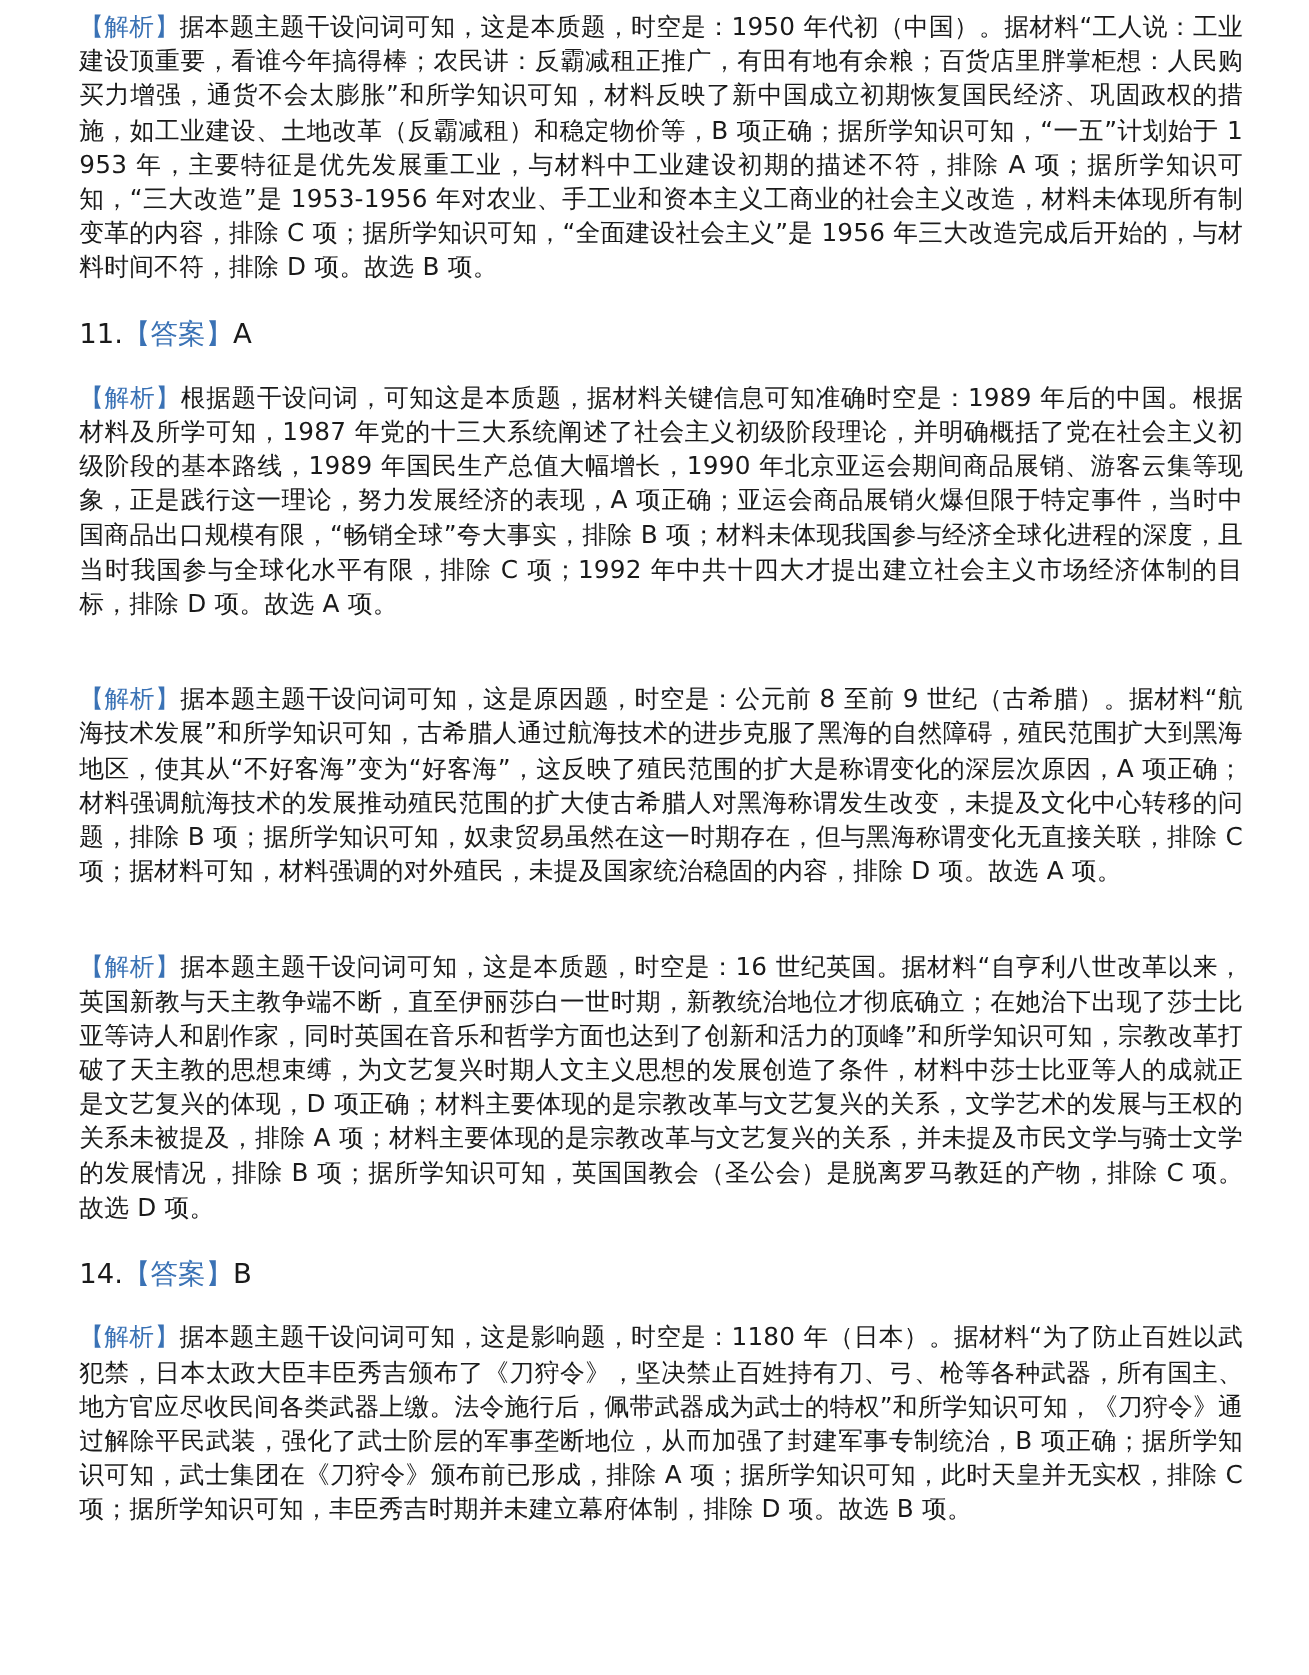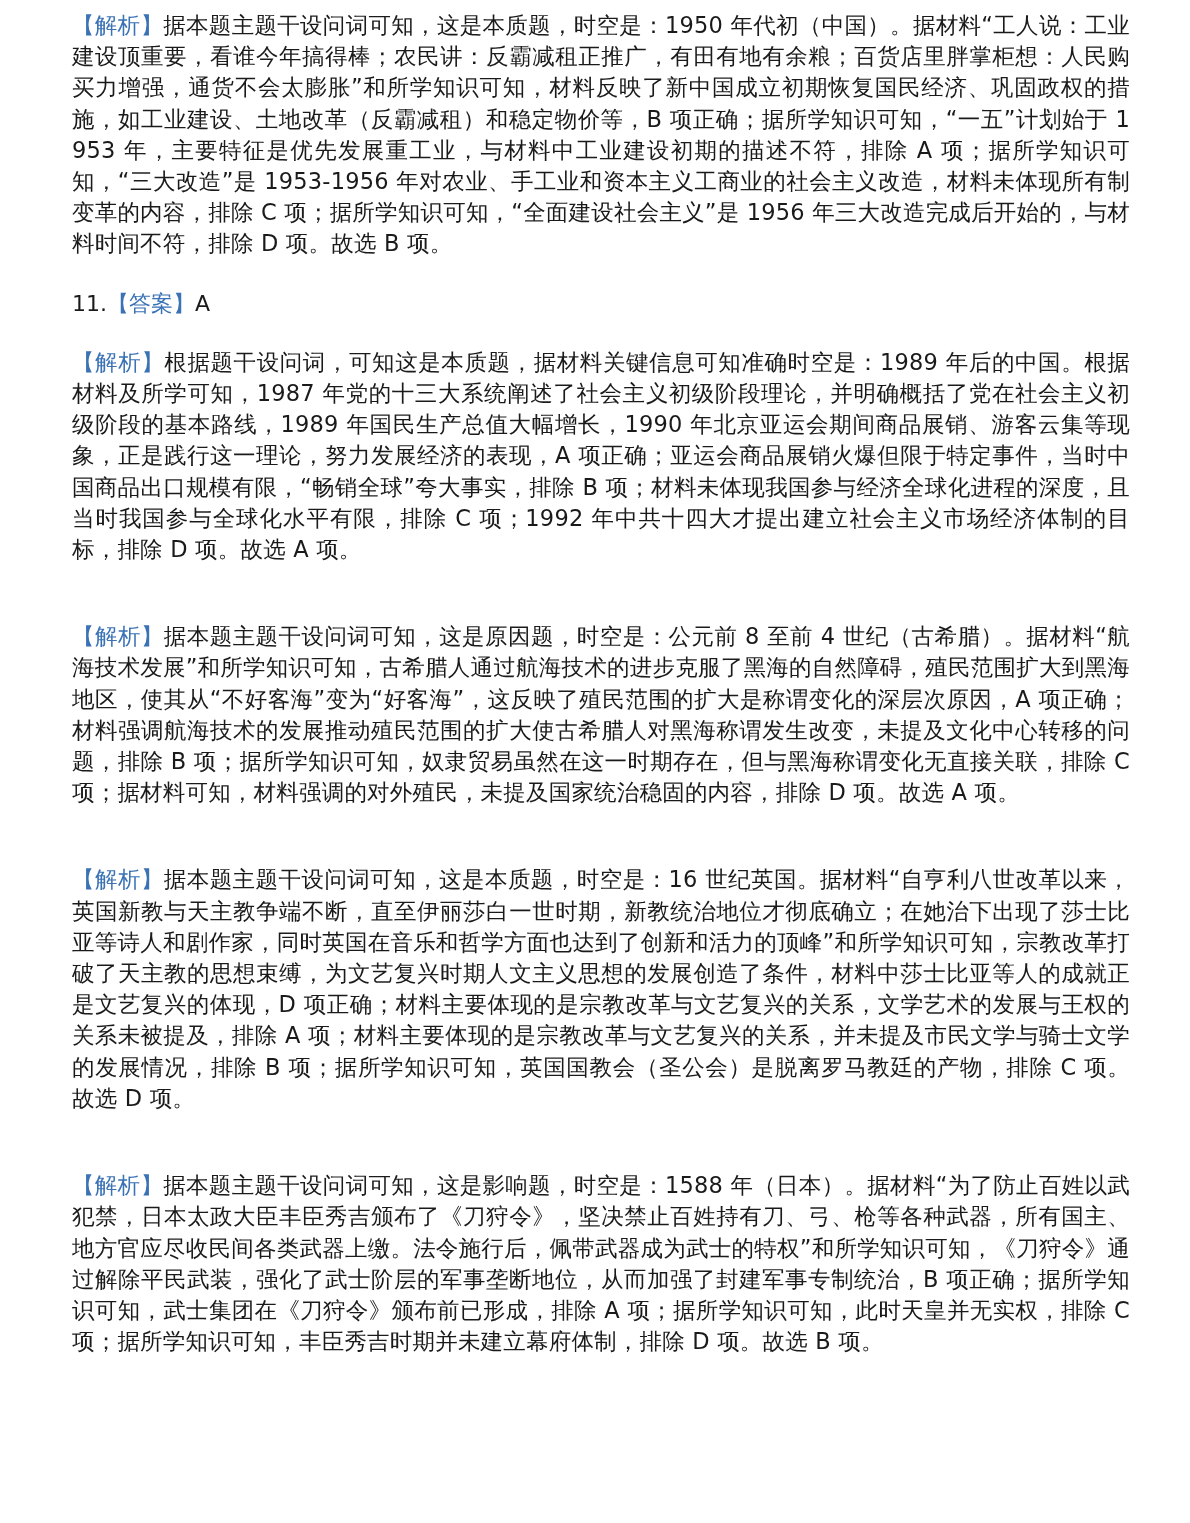--- a/index.html
+++ b/index.html
@@ -19,21 +19,21 @@
   .para {
     font-size: 22.5px;
     line-height: 31.2px;
     letter-spacing: 0.2px;
     margin: 0;
     text-align: justify;
     text-justify: inter-character;
     word-break: break-all;
   }
   .answer-line {
-    font-size: 22px;
+    font-size: 25px;
     line-height: 31.2px;
     margin: 0;
   }
   .tag { color: #3a72b5; }
   .block-analysis-first { margin-top: 0; }
   .gap-after-analysis { height: 28px; }
   .gap-after-answer { height: 28px; }
 </style>
 </head>
 <body>
@@ -49,28 +49,31 @@
     <span>11.</span><span class="tag">【答案】</span><span>A</span>
   </p>
   <div class="gap-after-answer"></div>
   <p class="para">
     <span class="tag">【解析】</span><span>根据题干设问词，可知这是本质题，据材料关键信息可知准确时空是：1989 年后的中国。根据材料及所学可知，1987 年党的十三大系统阐述了社会主义初级阶段理论，并明确概括了党在社会主义初级阶段的基本路线，1989 年国民生产总值大幅增长，1990 年北京亚运会期间商品展销、游客云集等现象，正是践行这一理论，努力发展经济的表现，A 项正确；亚运会商品展销火爆但限于特定事件，当时中国商品出口规模有限，“畅销全球”夸大事实，排除 B 项；材料未体现我国参与经济全球化进程的深度，且当时我国参与全球化水平有限，排除 C 项；1992 年中共十四大才提出建立社会主义市场经济体制的目标，排除 D 项。故选 A 项。</span>
   </p>
   <div class="gap-after-analysis"></div>
 
   <div class="gap-after-answer"></div>
   <p class="para">
-    <span class="tag">【解析】</span><span>据本题主题干设问词可知，这是原因题，时空是：公元前 8 至前 4 世纪（古希腊）。据材料“航海技术发展”和所学知识可知，古希腊人通过航海技术的进步克服了黑海的自然障碍，殖民范围扩大到黑海地区，使其从“不好客海”变为“好客海”，这反映了殖民范围的扩大是称谓变化的深层次原因，A 项正确；材料强调航海技术的发展推动殖民范围的扩大使古希腊人对黑海称谓发生改变，未提及文化中心转移的问题，排除 B 项；据所学知识可知，奴隶贸易虽然在这一时期存在，但与黑海称谓变化无直接关联，排除 C 项；据材料可知，材料强调的对外殖民，未提及国家统治稳固的内容，排除 D 项。故选 A 项。</span>
+    <span class="tag">【解析】</span><span>据本题主题干设问词可知，这是原因题，时空是：公元前 8 至前 9 世纪（古希腊）。据材料“航海技术发展”和所学知识可知，古希腊人通过航海技术的进步克服了黑海的自然障碍，殖民范围扩大到黑海地区，使其从“不好客海”变为“好客海”，这反映了殖民范围的扩大是称谓变化的深层次原因，A 项正确；材料强调航海技术的发展推动殖民范围的扩大使古希腊人对黑海称谓发生改变，未提及文化中心转移的问题，排除 B 项；据所学知识可知，奴隶贸易虽然在这一时期存在，但与黑海称谓变化无直接关联，排除 C 项；据材料可知，材料强调的对外殖民，未提及国家统治稳固的内容，排除 D 项。故选 A 项。</span>
   </p>
   <div class="gap-after-analysis"></div>
 
   <div class="gap-after-answer"></div>
   <p class="para">
     <span class="tag">【解析】</span><span>据本题主题干设问词可知，这是本质题，时空是：16 世纪英国。据材料“自亨利八世改革以来，英国新教与天主教争端不断，直至伊丽莎白一世时期，新教统治地位才彻底确立；在她治下出现了莎士比亚等诗人和剧作家，同时英国在音乐和哲学方面也达到了创新和活力的顶峰”和所学知识可知，宗教改革打破了天主教的思想束缚，为文艺复兴时期人文主义思想的发展创造了条件，材料中莎士比亚等人的成就正是文艺复兴的体现，D 项正确；材料主要体现的是宗教改革与文艺复兴的关系，文学艺术的发展与王权的关系未被提及，排除 A 项；材料主要体现的是宗教改革与文艺复兴的关系，并未提及市民文学与骑士文学的发展情况，排除 B 项；据所学知识可知，英国国教会（圣公会）是脱离罗马教廷的产物，排除 C 项。故选 D 项。</span>
   </p>
   <div class="gap-after-analysis"></div>
 
+  <p class="answer-line">
+    <span>14.</span><span class="tag">【答案】</span><span>B</span>
+  </p>
   <div class="gap-after-answer"></div>
   <p class="para">
-    <span class="tag">【解析】</span><span>据本题主题干设问词可知，这是影响题，时空是：1588 年（日本）。据材料“为了防止百姓以武犯禁，日本太政大臣丰臣秀吉颁布了《刀狩令》，坚决禁止百姓持有刀、弓、枪等各种武器，所有国主、地方官应尽收民间各类武器上缴。法令施行后，佩带武器成为武士的特权”和所学知识可知，《刀狩令》通过解除平民武装，强化了武士阶层的军事垄断地位，从而加强了封建军事专制统治，B 项正确；据所学知识可知，武士集团在《刀狩令》颁布前已形成，排除 A 项；据所学知识可知，此时天皇并无实权，排除 C 项；据所学知识可知，丰臣秀吉时期并未建立幕府体制，排除 D 项。故选 B 项。</span>
+    <span class="tag">【解析】</span><span>据本题主题干设问词可知，这是影响题，时空是：1180 年（日本）。据材料“为了防止百姓以武犯禁，日本太政大臣丰臣秀吉颁布了《刀狩令》，坚决禁止百姓持有刀、弓、枪等各种武器，所有国主、地方官应尽收民间各类武器上缴。法令施行后，佩带武器成为武士的特权”和所学知识可知，《刀狩令》通过解除平民武装，强化了武士阶层的军事垄断地位，从而加强了封建军事专制统治，B 项正确；据所学知识可知，武士集团在《刀狩令》颁布前已形成，排除 A 项；据所学知识可知，此时天皇并无实权，排除 C 项；据所学知识可知，丰臣秀吉时期并未建立幕府体制，排除 D 项。故选 B 项。</span>
   </p>
 
 </div>
 
 </body></html>

